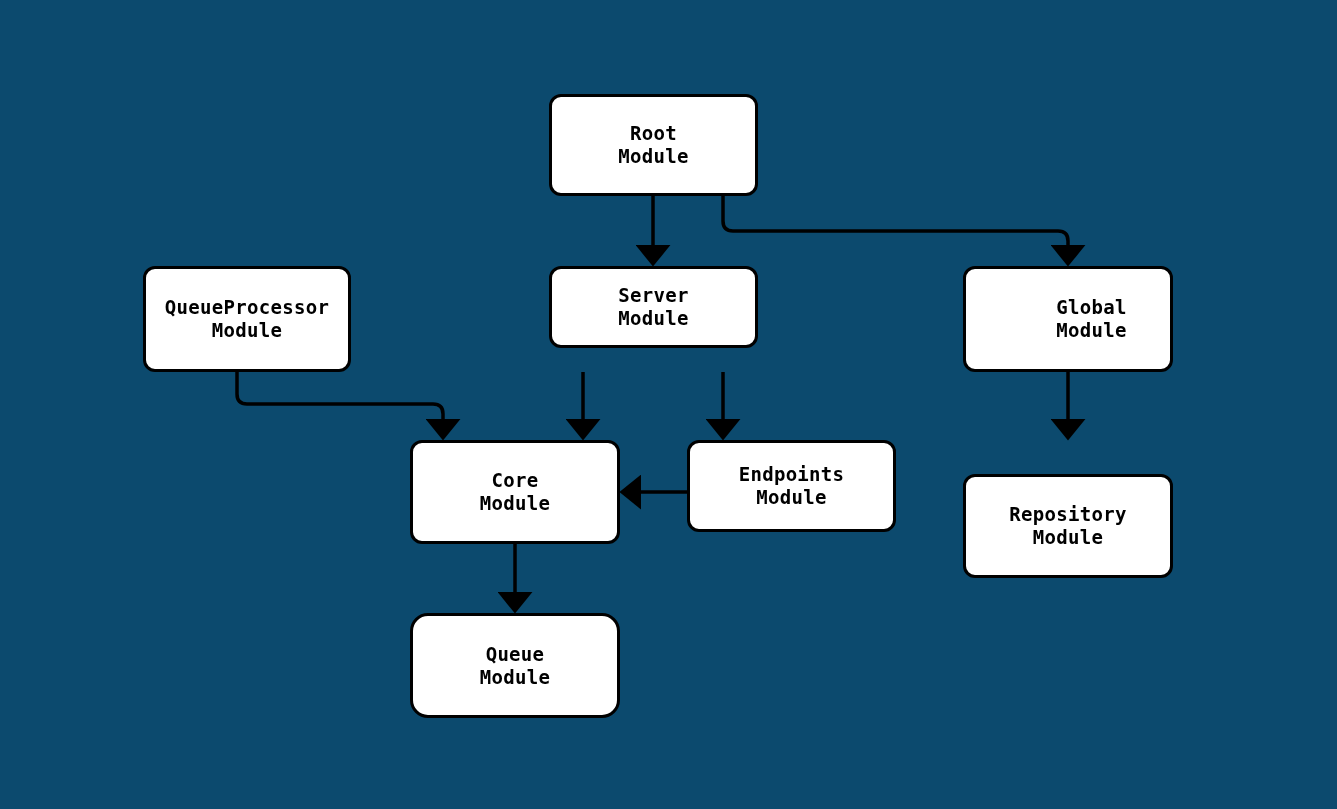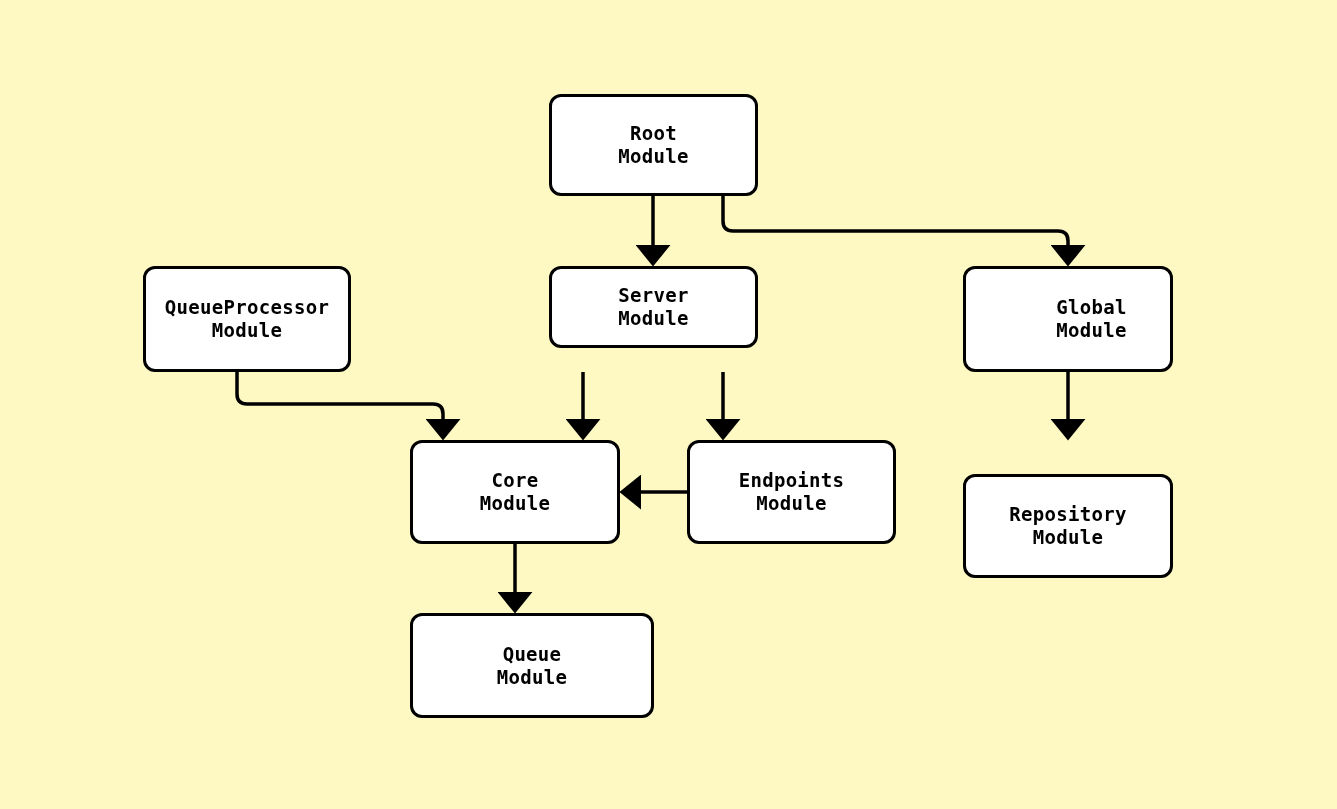--- a/index.html
+++ b/index.html
@@ -11,21 +11,21 @@
   body {
     width: 1337px;
     height: 809px;
     overflow: hidden;
     font-family: "DejaVu Sans Mono", "Liberation Mono", monospace;
   }
   #diagram-root {
     position: relative;
     width: 1337px;
     height: 809px;
-    background: #fef9c3;
+    background: #0c4a6e;
   }
   #edge-layer {
     position: absolute;
     left: 0;
     top: 0;
     width: 1337px;
     height: 809px;
     pointer-events: none;
   }
   .node {
@@ -91,28 +91,28 @@
   <div class="node" style="left:963px; top:266px; width:210px; height:106px;padding-left:47px;">
     <span class="node-label">Global
 Module</span>
   </div>
 
   <div class="node" style="left:410px; top:440px; width:210px; height:104px;">
     <span class="node-label">Core
 Module</span>
   </div>
 
-  <div class="node" style="left:687px; top:440px; width:209px; height:104px;">
+  <div class="node" style="left:687px; top:440px; width:209px; height:92px;">
     <span class="node-label">Endpoints
 Module</span>
   </div>
 
   <div class="node" style="left:963px; top:440px; width:210px; height:104px;margin-top:34px;">
     <span class="node-label">Repository
 Module</span>
   </div>
 
-  <div class="node" style="left:410px; top:613px; width:244px; height:105px;">
+  <div class="node" style="left:410px; top:613px; width:210px; height:105px;border-radius:18px;">
     <span class="node-label">Queue
 Module</span>
   </div>
 
 </div>
 
 </body></html>

